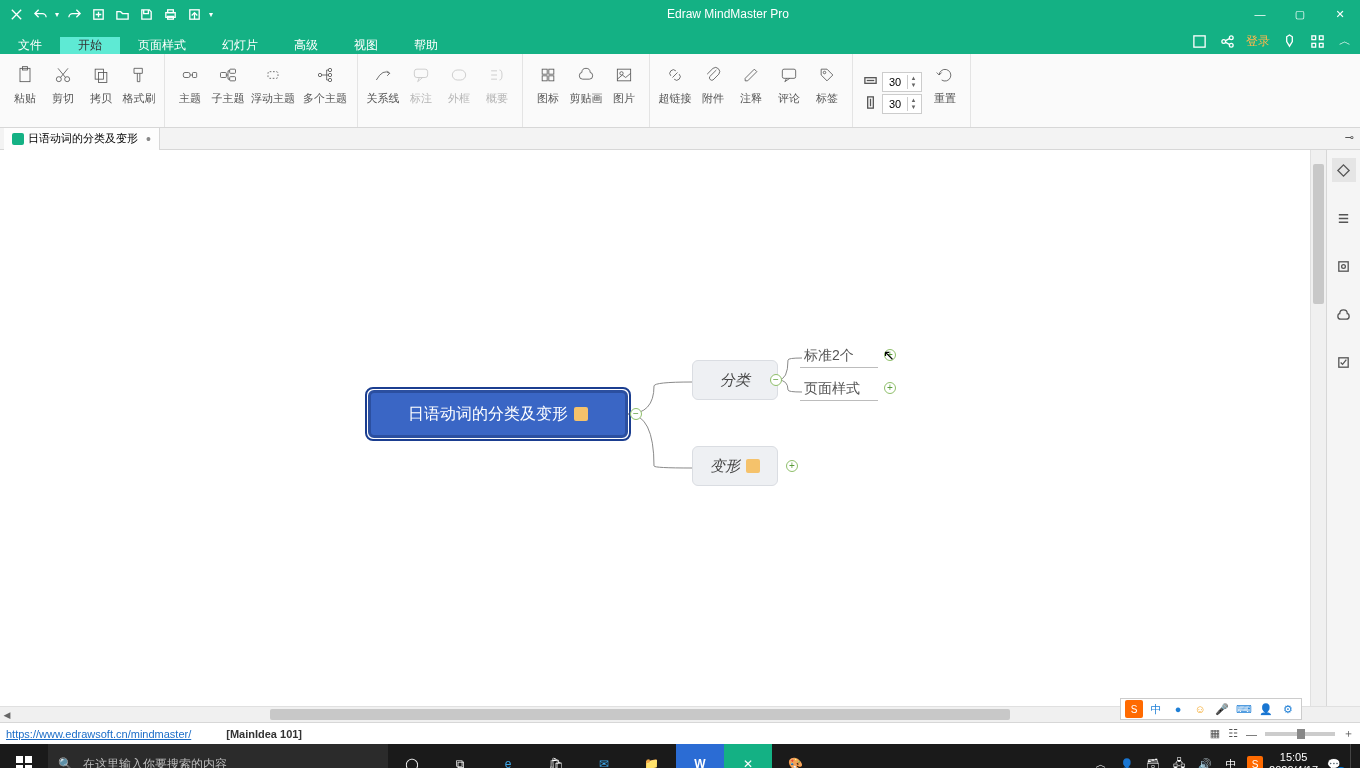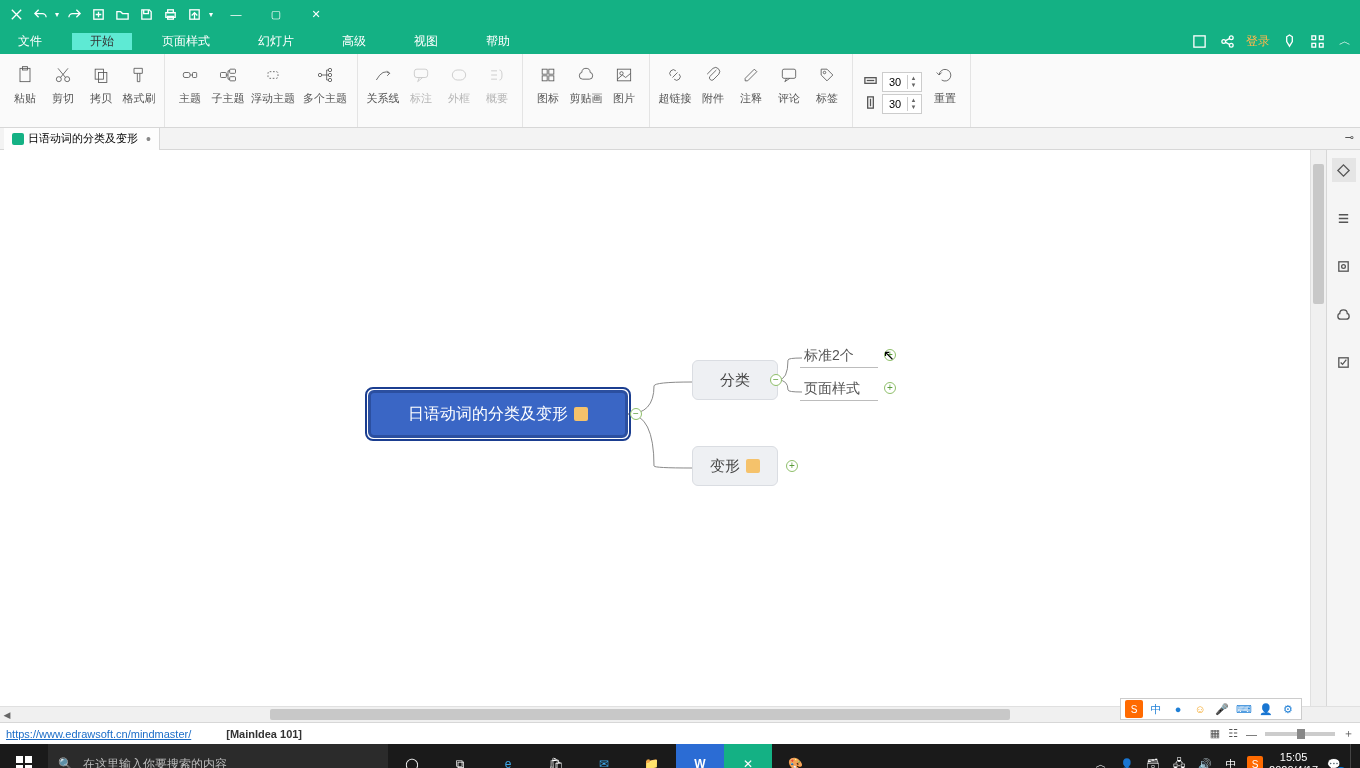--- a/index.html
+++ b/index.html
@@ -7,21 +7,21 @@
 
 
 .titlebar { height: 28px; background: #14b184; display: flex; align-items: center; color: #fff; font-size: 11px; }
 .titlebar .qat { display: flex; align-items: center; gap: 0; padding-left: 4px; }
 .titlebar .qat .q { width: 24px; height: 28px; display: flex; align-items: center; justify-content: center; cursor: pointer; }
 .titlebar .title { flex: 1; text-align: center; font-size: 12px; }
 .titlebar .wincontrols { display: flex; }
 .titlebar .wincontrols .wc { width: 40px; height: 28px; display: flex; align-items: center; justify-content: center; cursor: pointer; }
 
 
-.menubar { height: 26px; background: #14b184; display: flex; align-items: center; color: #fff; font-size: 12px; position: relative; gap: 12px; }
+.menubar { height: 26px; background: #14b184; display: flex; align-items: flex-end; color: #fff; font-size: 12px; position: relative; }
 .menubar .mitem { padding: 0 18px; display: flex; align-items: center; cursor: pointer; }
 .menubar .mitem.active { background: #5eead4; color: #333; }
 .menubar .right { position: absolute; right: 6px; top: 0; height: 26px; display: flex; align-items: center; gap: 10px; }
 .menubar .right .ic { width: 18px; height: 18px; display: flex; align-items: center; justify-content: center; cursor: pointer; }
 .menubar .right .login { color: #ffb74d; font-size: 12px; cursor: pointer; }
 
 
 .ribbon { height: 74px; background: #fafafa; border-bottom: 1px solid #d7d7d7; display: flex; align-items: stretch; font-size: 11px; color: #555; }
 .rgroup { display: flex; border-right: 1px solid #e4e4e4; padding: 6px 6px 2px; }
 .rbtn { width: 38px; display: flex; flex-direction: column; align-items: center; justify-content: flex-start; gap: 4px; cursor: pointer; padding-top: 2px; }
@@ -49,21 +49,21 @@
 .vscroll { width: 16px; background: #f0f0f0; border-left: 1px solid #e0e0e0; position: relative; }
 .vscroll .thumb { position: absolute; left: 2px; right: 2px; top: 14px; height: 140px; background: #c8c8c8; border-radius: 2px; }
 .sidepanel { width: 34px; background: #f5f5f5; border-left: 1px solid #d7d7d7; display: flex; flex-direction: column; align-items: center; padding-top: 8px; gap: 24px; }
 .sidepanel .sp { width: 24px; height: 24px; display: flex; align-items: center; justify-content: center; cursor: pointer; color: #555; }
 .sidepanel .sp.active { background: #e5e5e5; }
 
 
 .node { position: absolute; border-radius: 6px; display: flex; align-items: center; justify-content: center; font-size: 15px; gap: 6px; }
 .root { left: 368px; top: 240px; width: 260px; height: 48px; background: #3a66c5; color: #fff; border: 3px solid #2b4fa0; font-size: 16px; }
 .root.selected::before { content: ""; position: absolute; inset: -6px; border: 2px solid #1b3e90; border-radius: 8px; }
-.sub { background: #eef0f3; color: #444; border: 1px solid #dadde2; }
+.sub { background: #eef0f3; color: #444; border: 1px solid #dadde2; font-style: italic; }
 .sub1 { left: 692px; top: 210px; width: 86px; height: 40px; }
 .sub2 { left: 692px; top: 296px; width: 86px; height: 40px; }
 .leaf { position: absolute; color: #555; font-size: 14px; border-bottom: 1px solid #bcbcbc; padding: 2px 4px; }
 .leaf1 { left: 800px; top: 195px; width: 78px; }
 .leaf2 { left: 800px; top: 228px; width: 78px; }
 .noteicon { width: 14px; height: 14px; background: #f5c26b; border-radius: 2px; display: inline-block; }
 .plusminus { position: absolute; width: 12px; height: 12px; border: 1px solid #8fbf6a; border-radius: 50%; background: #fff; color: #5a9c3a; font-size: 10px; line-height: 10px; text-align: center; cursor: pointer; }
 .cursor-arrow { position: absolute; left: 883px; top: 197px; font-size: 14px; color: #000; pointer-events: none; }
 
 svg.connector { position: absolute; pointer-events: none; }
@@ -141,20 +141,21 @@
         </svg>
       </div>
     <div class="q">
         <svg class="s-ico" viewBox="0 0 16 16">
           <rect x="3" y="3" width="10" height="10" stroke="#fff"></rect>
           <path d="M8 6 V13 M5 9 L8 6 L11 9" stroke="#fff"></path>
         </svg>
       </div>
     <div class="q" style="width:10px;color:#fff;font-size:8px">▾</div>
   </div>
+  <div class="title">Edraw MindMaster Pro</div>
   <div class="wincontrols">
     <div class="wc">—</div>
     <div class="wc">▢</div>
     <div class="wc">✕</div>
   </div>
 </div>
 
 <div class="menubar">
   <div class="mitem">文件</div>
   <div class="mitem active">开始</div>

